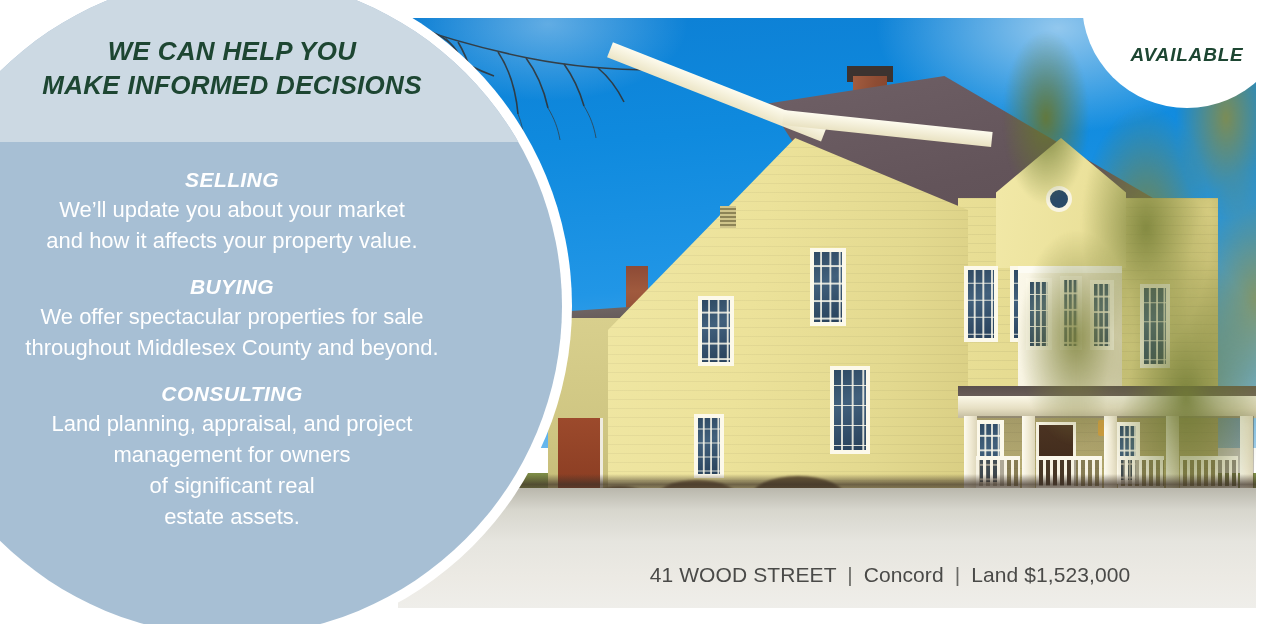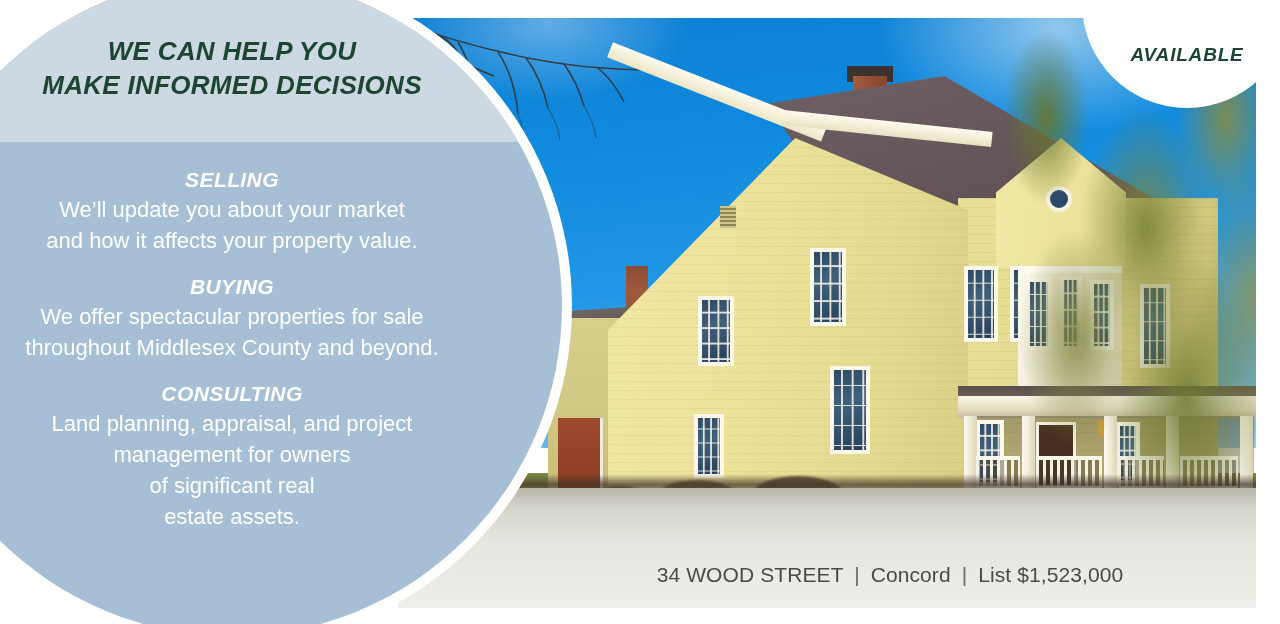--- a/index.html
+++ b/index.html
@@ -565,21 +565,21 @@
         <div class="sec-body">estate assets.</div>
       </div>
 
     </div>
   </div>
 
   <div class="badge"></div>
   <div class="badge-label">AVAILABLE</div>
 
   <div class="caption">
-    <span>34 WOOD STREET</span>
+    <span>41 WOOD STREET</span>
     <span class="sep">|</span>
     <span>Concord</span>
     <span class="sep">|</span>
-    <span>List</span>
+    <span>Land</span>
     <span>$1,523,000</span>
   </div>
 
 </div>
 
 </body></html>

